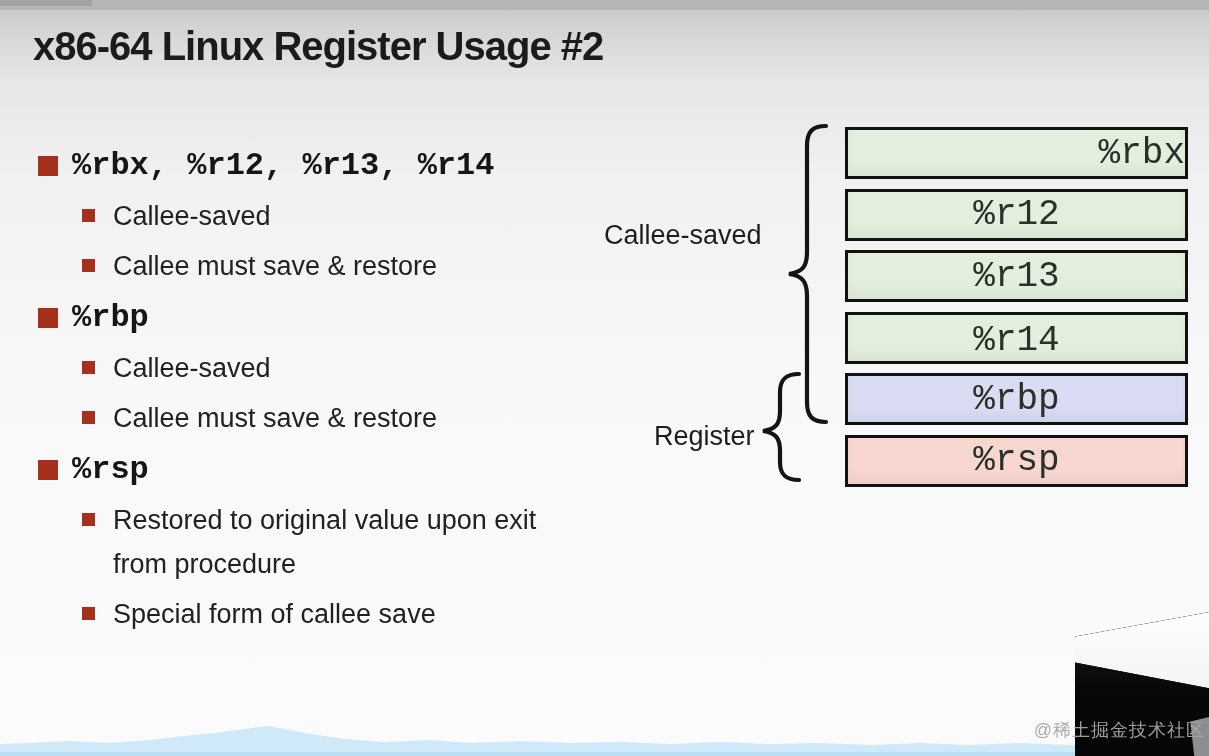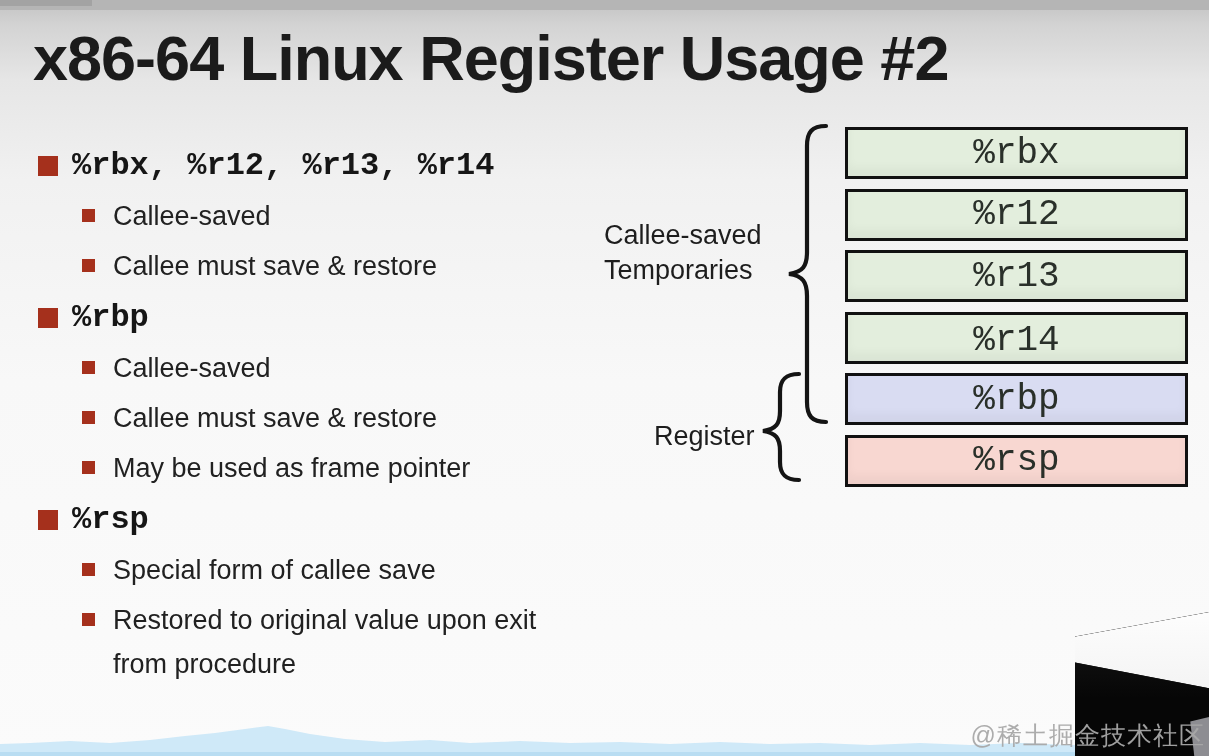--- a/index.html
+++ b/index.html
@@ -11,22 +11,22 @@
     background:linear-gradient(180deg,#c2c2c2 0px,#d3d3d3 25px,#e6e6e6 80px,#f1f1f1 180px,#f8f8f8 380px,#fbfbfb 756px);
   }
   .topbar{
     position:absolute;left:0;top:0;width:1209px;height:10px;
     background:#b5b5b5;
   }
   .topbar .smudge{
     position:absolute;left:0;top:0;width:92px;height:6px;background:#a3a3a3;
   }
   .title{
-    position:absolute;left:33px;top:28px;
-    font-size:63px;line-height:60px;font-weight:bold;
+    position:absolute;left:33px;top:16px;
+    font-size:40px;line-height:60px;font-weight:bold;
     letter-spacing:-1px;color:#1b1b1b;
   }
   
   .content-left{position:absolute;left:38px;top:140px;width:545px;}
   .sec-heading{
     position:relative;display:block;
     font-family:"Liberation Mono","DejaVu Sans Mono",monospace;
     font-weight:bold;font-size:32px;line-height:44px;color:#161616;
     padding-left:34px;margin:4px 0 6px 0;white-space:nowrap;
   }
@@ -71,22 +71,22 @@
   }
   .photo .dark-body{
     position:absolute;inset:0;background:linear-gradient(180deg,#1a1a1a,#060606 60%);
     clip-path:polygon(0% 35%,100% 53%,100% 100%,0% 100%);
   }
   .photo .gray-leg{
     position:absolute;inset:0;background:#8d8d92;
     clip-path:polygon(86% 76%,100% 73%,100% 100%,89% 100%);
   }
   .watermark{
-    position:absolute;right:4px;bottom:4px;z-index:5;
-    font-size:25px;color:rgba(168,168,168,0.95);
+    position:absolute;right:4px;bottom:14px;z-index:5;
+    font-size:18px;color:rgba(168,168,168,0.95);
     letter-spacing:1px;white-space:nowrap;
   }
 </style>
 </head>
 <body>
 
 <div class="slide">
 
   <div class="topbar">
     <div class="smudge"></div>
@@ -120,61 +120,56 @@
       </span>
       <ul>
         <li>
           <span class="sq2" style="background-color: rgb(165, 48, 28);"></span>
           <span>Callee-saved</span>
         </li>
         <li>
           <span class="sq2" style="background-color: rgb(165, 48, 28);"></span>
           <span>Callee must save &amp; restore</span>
         </li>
-        <li>
-          <span class="sq2" style="background-color: rgb(165, 48, 28);"></span>
-          <span>May be used as frame pointer</span>
-        </li>
       </ul>
     </div>
 
     <div class="sec">
       <span class="sec-heading">
         <span class="sq1" style="background-color: rgb(165, 48, 28);"></span>
         <span>%rsp</span>
       </span>
       <ul>
         <li>
           <span class="sq2" style="background-color: rgb(165, 48, 28);"></span>
+          <span>Restored to original value upon exit from procedure</span>
+        </li>
+        <li>
+          <span class="sq2" style="background-color: rgb(165, 48, 28);"></span>
           <span>Special form of callee save</span>
-        </li>
-        <li>
-          <span class="sq2" style="background-color: rgb(165, 48, 28);"></span>
-          <span>Restored to original value upon exit from procedure</span>
         </li>
       </ul>
     </div>
 
   </div>
 
   <div class="grp-label callee">
     <div>Callee-saved</div>
-    <div>Temporaries</div>
   </div>
   <div class="grp-label special">
     <div>Register</div>
   </div>
 
   <svg class="brace-svg" viewBox="740 105 110 400">
     <path d="M 826 126 C 812 126 807 132 807 146 L 807 252 C 807 266 803 272 789 274 C 803 276 807 282 807 296 L 807 402 C 807 416 812 422 826 422" fill="none" stroke="#141414" stroke-width="4.2" stroke-linecap="round"></path>
     <path d="M 799 374 C 785 374 780 380 780 392 L 780 411 C 780 424 776 429 763 431 C 776 433 780 438 780 451 L 780 462 C 780 474 785 480 799 480" fill="none" stroke="#141414" stroke-width="4.2" stroke-linecap="round"></path>
   </svg>
 
   <div class="reg-stack">
-    <div class="reg-box" style="background-color: rgb(227, 238, 221);">
+    <div class="reg-box" style="background-color: rgb(227, 238, 221); justify-content: flex-end;">
       <span>%rbx</span>
     </div>
     <div class="reg-box" style="background-color: rgb(227, 238, 221);">
       <span>%r12</span>
     </div>
     <div class="reg-box" style="background-color: rgb(227, 238, 221); align-items: center;">
       <span>%r13</span>
     </div>
     <div class="reg-box" style="background-color: rgb(227, 238, 221); align-items: flex-end;">
       <span>%r14</span>

